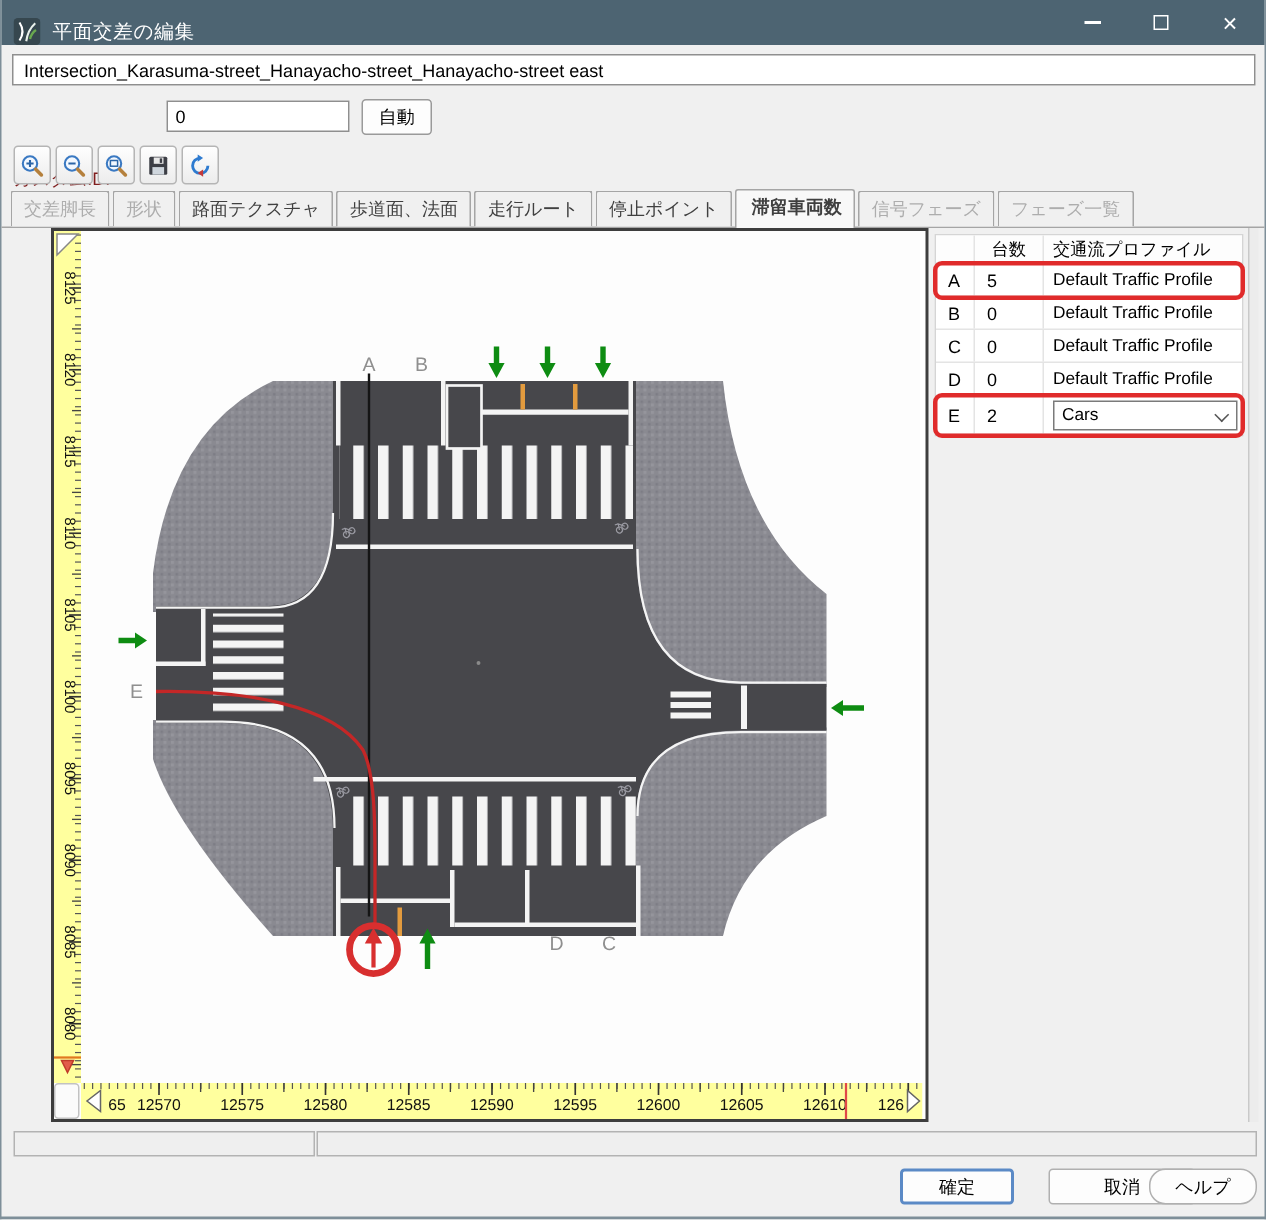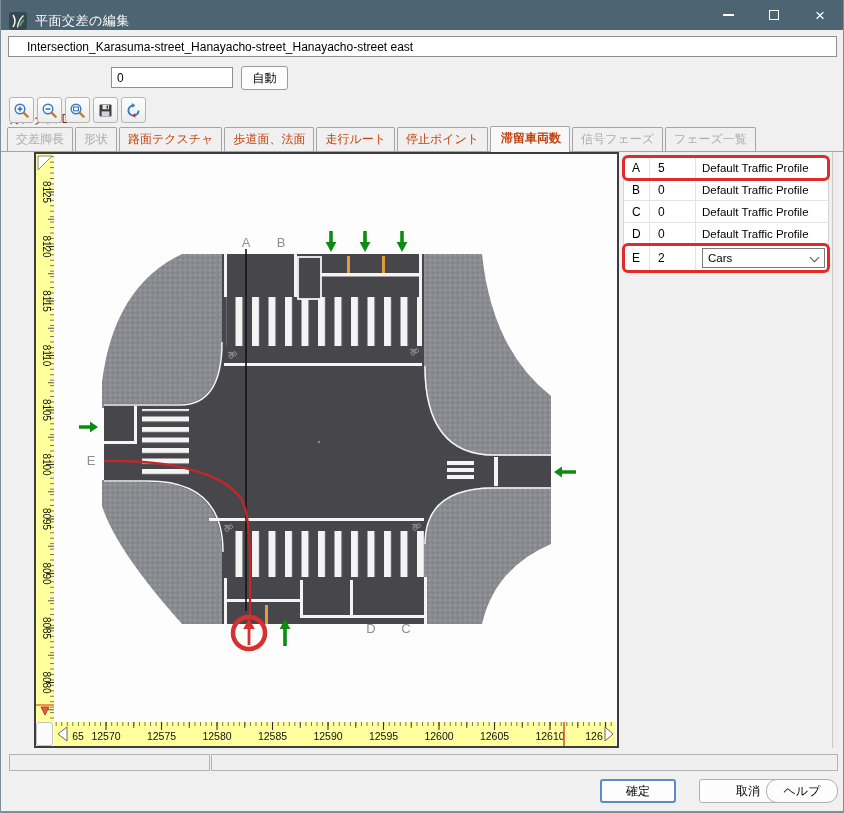--- a/index.html
+++ b/index.html
@@ -11,32 +11,32 @@
   .titlebar { position:absolute; left:0; top:0; right:0; height:30px; background:var(--c-titlebar); display:flex; align-items:flex-end; }
   .titlebar .app-icon { margin-left:8px; width:18px; height:18px; }
   .titlebar .title { color:#fff; font-size:13px; margin-left:8px; letter-spacing:.5px; }
   .winbtn { position:absolute; top:0; width:46px; height:30px; display:flex; align-items:center; justify-content:center; }
   .winbtn.min { right:92px; } .winbtn.max { right:46px; } .winbtn.close { right:0; }
   .glyph-min { width:11px; height:2px; background:#fff; display:block; }
   .glyph-max { width:10px; height:10px; border:1.4px solid #fff; display:block; }
   .glyph-close { color:#fff; font-size:17px; line-height:1; }
 
   
-  .name-input { position:absolute; left:7px; top:36px; width:829px; height:21px; border:1px solid #8f8f8f; background:#fff; font-size:12px; padding:0 18px; font-family:inherit; }
+  .name-input { position:absolute; left:7px; top:36px; width:829px; height:21px; border:1px solid #8f8f8f; background:#fff; font-size:12px; padding:0 7px; font-family:inherit; }
   .cid-label { position:absolute; left:8px; top:71px; font-size:12px; color:#7f1d1d;margin-top:40px; }
   .cid-input { position:absolute; left:110px; top:67px; width:122px; height:21px; border:1px solid #8f8f8f; background:#fff; font-size:12px; padding:0 5px; font-family:inherit; }
   .auto-btn { position:absolute; left:240px; top:66px; width:47px; height:24px; border:1px solid #9a9a9a; border-radius:3px; background:#fdfdfd; font-size:12px; font-family:inherit; }
 
   
   .toolbar { position:absolute; left:8px; top:97px; display:flex; gap:3px; }
   .tool-btn { width:25px; height:26px; border:1px solid #b5b5b5; border-radius:3px; background:linear-gradient(#fefefe,#ececec); display:flex; align-items:center; justify-content:center; }
 
   
   .tabbar { position:absolute; left:0; right:0; top:128px; height:24px; display:flex; align-items:flex-end; padding-left:6px; border-bottom:1px solid #a5a5a5; }
-  .tab { border:1px solid #a5a5a5; border-bottom:none; border-radius:2px 2px 0 0; background:#f0f0f0; font-size:12px; padding:3px 8px 3px; margin-right:2px; white-space:nowrap; color:#c2410c; }
+  .tab { border:1px solid #a5a5a5; border-bottom:none; border-radius:2px 2px 0 0; background:#f0f0f0; font-size:12px; padding:3px 8px 3px; margin-right:2px; white-space:nowrap; color:#404040; }
   .tab.disabled { color:#adadad; }
   .tab.active { background:#f8f8f8; font-weight:bold; padding-bottom:5px; margin-bottom:-1px;padding-left:10px; }
 
   
   .frame { position:absolute; left:33px; top:152px; width:585px; height:596px; border:2px solid #3d3d3d; background:#fdfdfd; }
   .vruler { position:absolute; left:0; top:0; width:18px; height:568px; }
   .hruler { position:absolute; left:18px; top:568px; width:561px; height:24px; }
   .corner { position:absolute; left:0px; top:568px; width:17px; height:24px; background:#fbfbfb; border:1px solid #c2c2c2; border-radius:3px; }
   .canvas-wrap { position:absolute; left:18px; top:0; width:561px; height:568px; background:#fdfdfd; }
 
@@ -536,20 +536,25 @@
           <text x="227" y="93">B</text>
           <text x="352" y="479">C</text>
           <text x="317" y="479">D</text>
           <text x="37" y="311">E</text>
         </g>
       </svg>
     </div>
   </div>
 
   <div class="traffic-table" id="traffic-table">
+      <div class="trow head">
+        <div class="c-leg"></div>
+        <div class="c-cnt">台数</div>
+        <div class="c-prof">交通流プロファイル</div>
+      </div>
       <div class="trow" style="height: 22px;">
         <div class="c-leg">A</div>
         <div class="c-cnt">5</div>
         <div class="c-prof">Default Traffic Profile</div>
         <div class="hl"></div>
       </div>
       <div class="trow" style="height: 22px;">
         <div class="c-leg">B</div>
         <div class="c-cnt">0</div>
         <div class="c-prof">Default Traffic Profile</div>

